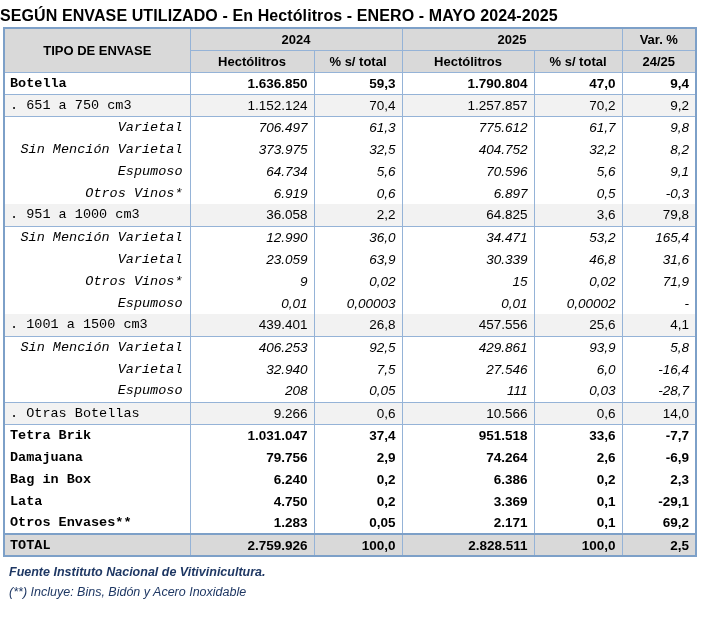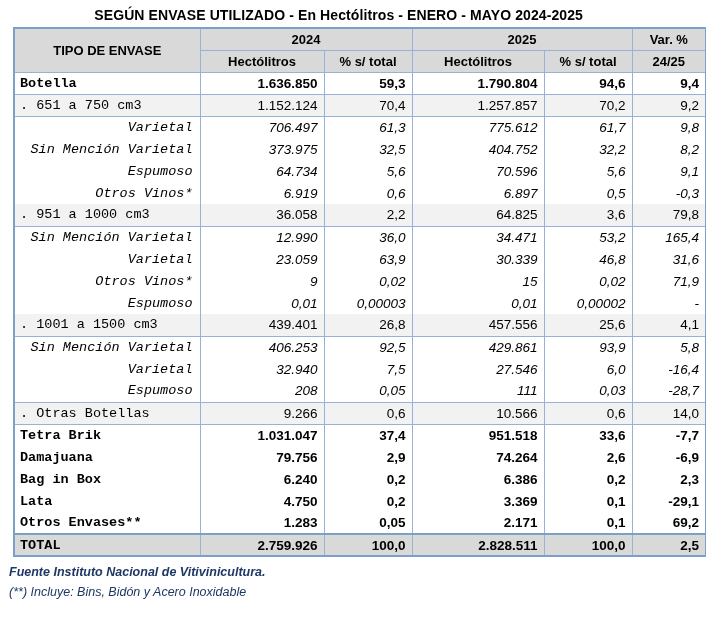--- a/index.html
+++ b/index.html
@@ -11,25 +11,25 @@
     --ink:#000000;
     --foot:#1f3864;
   }
   *{box-sizing:border-box;}
   html,body{margin:0;padding:0;}
   body{
     width:706px;height:618px;background:#ffffff;position:relative;
     font-family:"Liberation Sans", sans-serif;color:var(--ink);
   }
   .title{
-    position:absolute;top:7px;left:0;width:583px;text-align:right;
-    font-weight:bold;font-size:14px;letter-spacing:0.1px;
+    position:absolute;top:7px;left:0;width:583px;text-align:left;
+    font-weight:bold;font-size:16px;letter-spacing:0.1px;
   }
   table{
-    position:absolute;top:27px;left:13px;width:692px;
+    position:absolute;top:27px;left:3px;width:692px;
     border-collapse:collapse;table-layout:fixed;
     border:2px solid var(--outer);
   }
   th,td{
     height:22px;padding:0 6px;font-size:13.5px;
     white-space:nowrap;overflow:hidden;
     border-left:1px solid var(--line);
   }
   thead th{
     background:var(--hdr-bg);font-weight:bold;text-align:center;
@@ -83,21 +83,21 @@
         <th>% s/ total</th>
         <th>24/25</th>
       </tr>
     </thead>
     <tbody>
         <tr class="category">
           <td>Botella</td>
           <td class="num">1.636.850</td>
           <td class="num">59,3</td>
           <td class="num">1.790.804</td>
-          <td class="num">94,6</td>
+          <td class="num">47,0</td>
           <td class="num">9,4</td>
         </tr>
         <tr class="group">
           <td>. 651 a 750 cm3</td>
           <td class="num">1.152.124</td>
           <td class="num">70,4</td>
           <td class="num">1.257.857</td>
           <td class="num">70,2</td>
           <td class="num">9,2</td>
         </tr>

